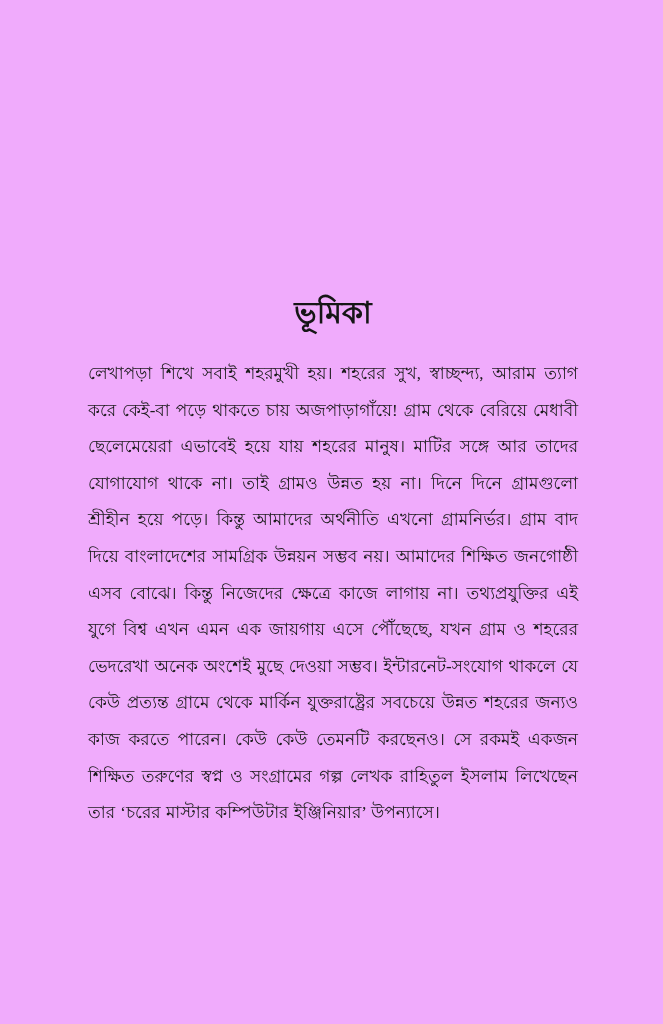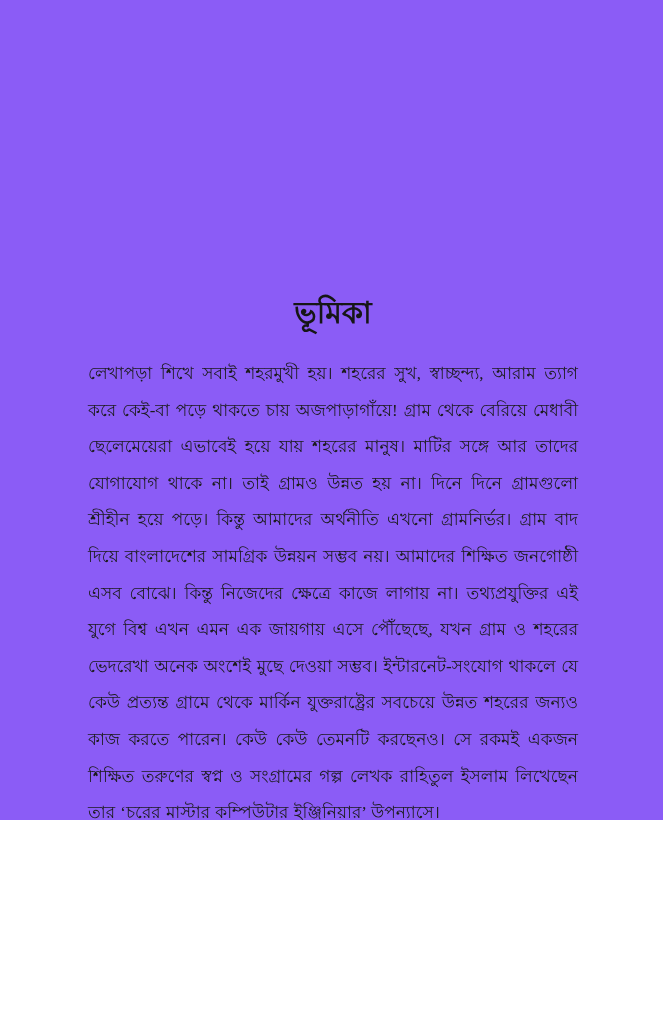--- a/index.html
+++ b/index.html
@@ -3,22 +3,22 @@
 <meta charset="utf-8">
 <style>
   html, body {
     margin: 0;
     padding: 0;
     background: #ffffff;
   }
   .book-page {
     position: relative;
     width: 663px;
-    height: 820px;
-    background: #8b5cf6;
+    height: 1024px;
+    background: #f0abfc;
     overflow: hidden;
     font-family: "Liberation Serif", "DejaVu Serif", serif;
   }
   .page-content {
     box-sizing: border-box;
     padding: 291px 85px 0 88px;
   }
   .chapter-title {
     margin: 0 0 21px 0;
     text-align: center;

